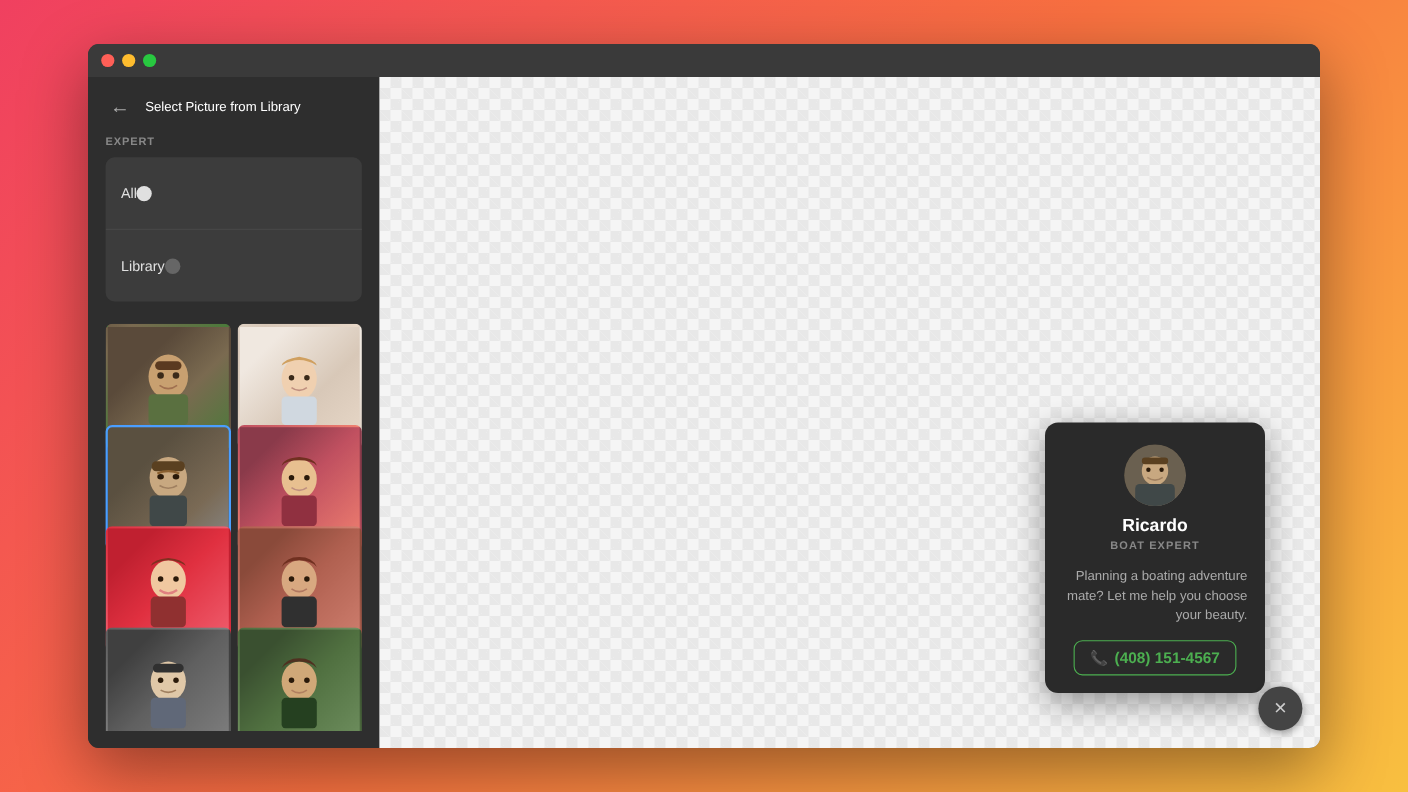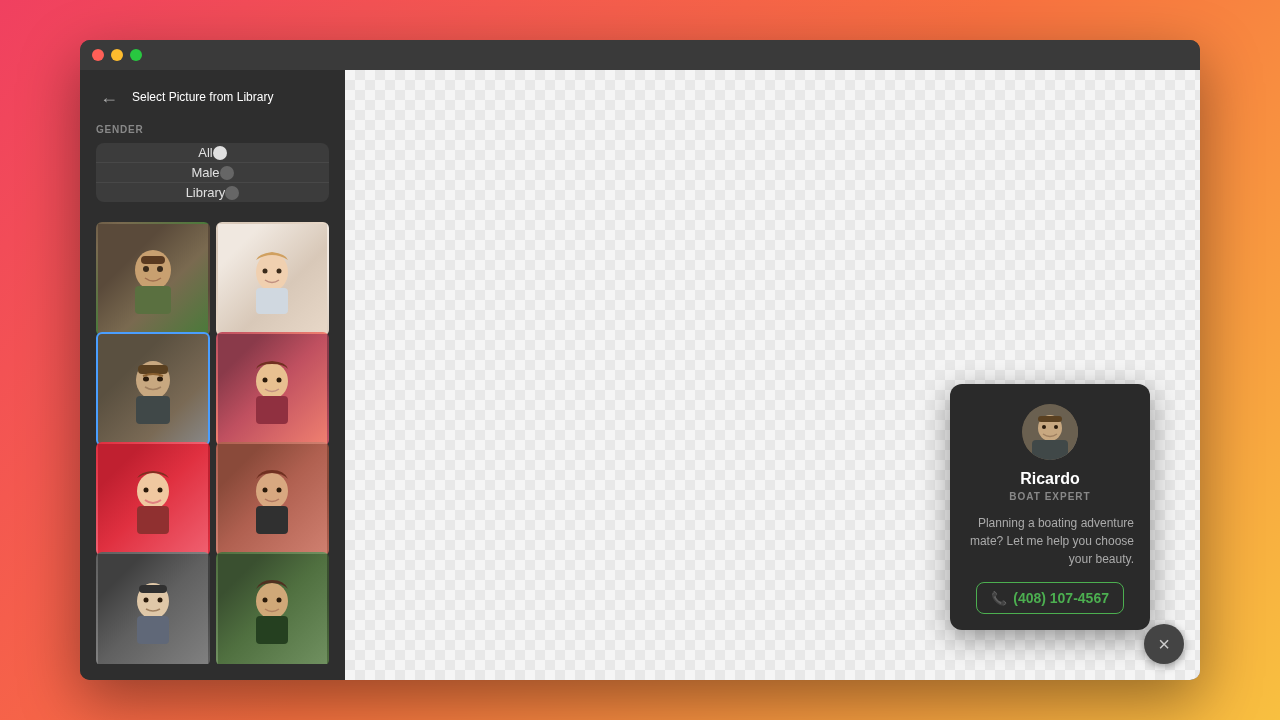--- a/index.html
+++ b/index.html
@@ -100,22 +100,22 @@
 
     .radio-group {
       background: #3c3c3c;
       border-radius: 8px;
       overflow: hidden;
     }
 
     .radio-item {
       display: flex;
       align-items: center;
-      justify-content: center;
-      padding: 2px 14px;
+      justify-content: flex-start;
+      padding: 25px 14px;
       cursor: pointer;
       border-bottom: 1px solid #484848;
     }
     .radio-item:last-child { border-bottom: none; }
 
     .radio-item-label {
       color: #e0e0e0;
       font-size: 13px;
     }
 
@@ -290,29 +290,25 @@
 
   <div class="window-body">
 
     <div class="sidebar">
       <div class="sidebar-header">
         <button class="back-btn">←</button>
         <span class="sidebar-title">Select Picture from Library</span>
       </div>
 
       <div class="filter-section">
-        <div class="filter-label">GENDER</div>
+        <div class="filter-label">EXPERT</div>
         <div class="radio-group">
           <div class="radio-item">
             <span class="radio-item-label">All</span>
             <div class="radio-dot selected"></div>
-          </div>
-          <div class="radio-item">
-            <span class="radio-item-label">Male</span>
-            <div class="radio-dot"></div>
           </div>
           <div class="radio-item">
             <span class="radio-item-label">Library</span>
             <div class="radio-dot"></div>
           </div>
         </div>
       </div>
 
       <div class="photo-grid">
 
@@ -431,20 +427,20 @@
             <ellipse cx="34" cy="23" rx="2" ry="2" fill="#2a1a0a"></ellipse>
             <path d="M21 30 Q28 35 35 30" stroke="#a08060" stroke-width="1.5" fill="none"></path>
             <rect x="16" y="12" width="24" height="6" rx="3" fill="#5a4020"></rect>
           </svg>
         </div>
         <div class="card-name">Ricardo</div>
         <div class="card-role">BOAT EXPERT</div>
         <div class="card-bio">Planning a boating adventure mate? Let me help you choose your beauty.</div>
         <button class="card-phone">
           <span class="phone-icon">📞</span>
-          <span>(408) 107-4567</span>
+          <span>(408) 151-4567</span>
         </button>
       </div>
 
       <button class="close-btn">×</button>
     </div>
   </div>
 </div>
 
 </body></html>

